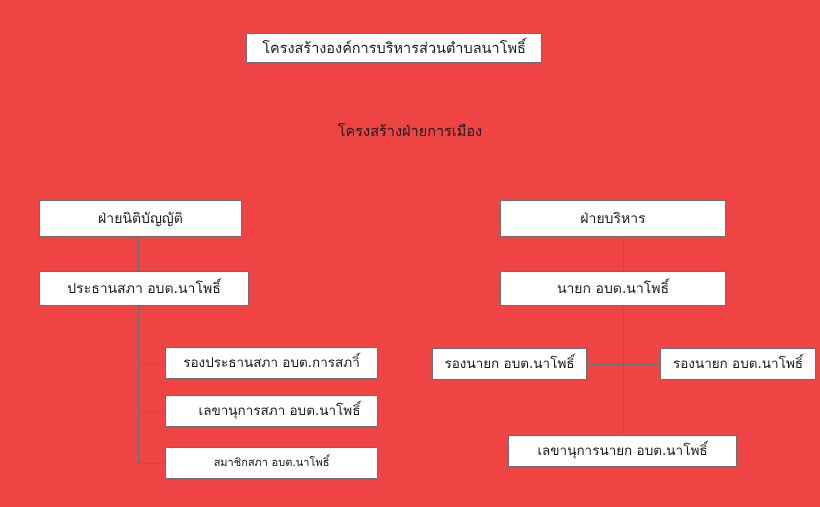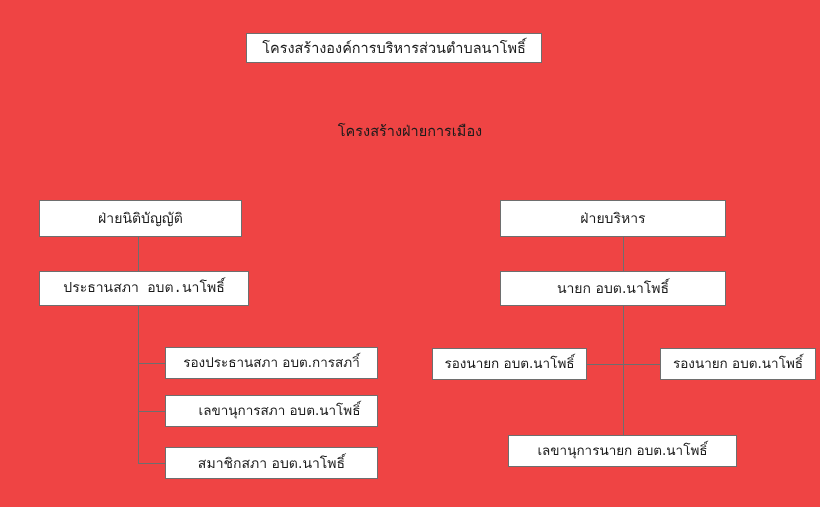--- a/index.html
+++ b/index.html
@@ -53,24 +53,24 @@
     top: 119px;
     width: 820px;
     text-align: center;
     font-size: 14.5px;
     color: #1b1b1b;
     z-index: 3;
   }
 
   
   #box-legislative   { left: 39px;  top: 200px; width: 203px; height: 37px; font-size: 14px; justify-content: center; }
-  #box-council-chair { left: 39px;  top: 271px; width: 210px; height: 35px; font-size: 14px; font-family: Liberation Mono, monospace; }
+  #box-council-chair { left: 39px;  top: 271px; width: 210px; height: 35px; font-size: 14px; }
   #box-vice-chair    { left: 165px; top: 347px; width: 213px; height: 32px; font-size: 13.5px; }
   #box-council-sec   { left: 165px; top: 395px; width: 213px; height: 32px; font-size: 13.5px; padding-left: 16px; }
-  #box-council-member{ left: 165px; top: 447px; width: 213px; height: 32px; font-size: 14px; }
+  #box-council-member{ left: 165px; top: 447px; width: 213px; height: 32px; font-size: 11px; }
 
   
   #box-executive     { left: 500px; top: 200px; width: 226px; height: 37px; font-size: 14px; }
   #box-mayor         { left: 500px; top: 271px; width: 226px; height: 35px; font-size: 14px; }
   #box-deputy-left   { left: 432px; top: 348px; width: 155px; height: 32px; font-size: 13.5px; }
   #box-deputy-right  { left: 660px; top: 348px; width: 156px; height: 32px; font-size: 13.5px; }
   #box-mayor-sec     { left: 508px; top: 435px; width: 229px; height: 32px; font-size: 13.5px; }
 
   
   .ln {

